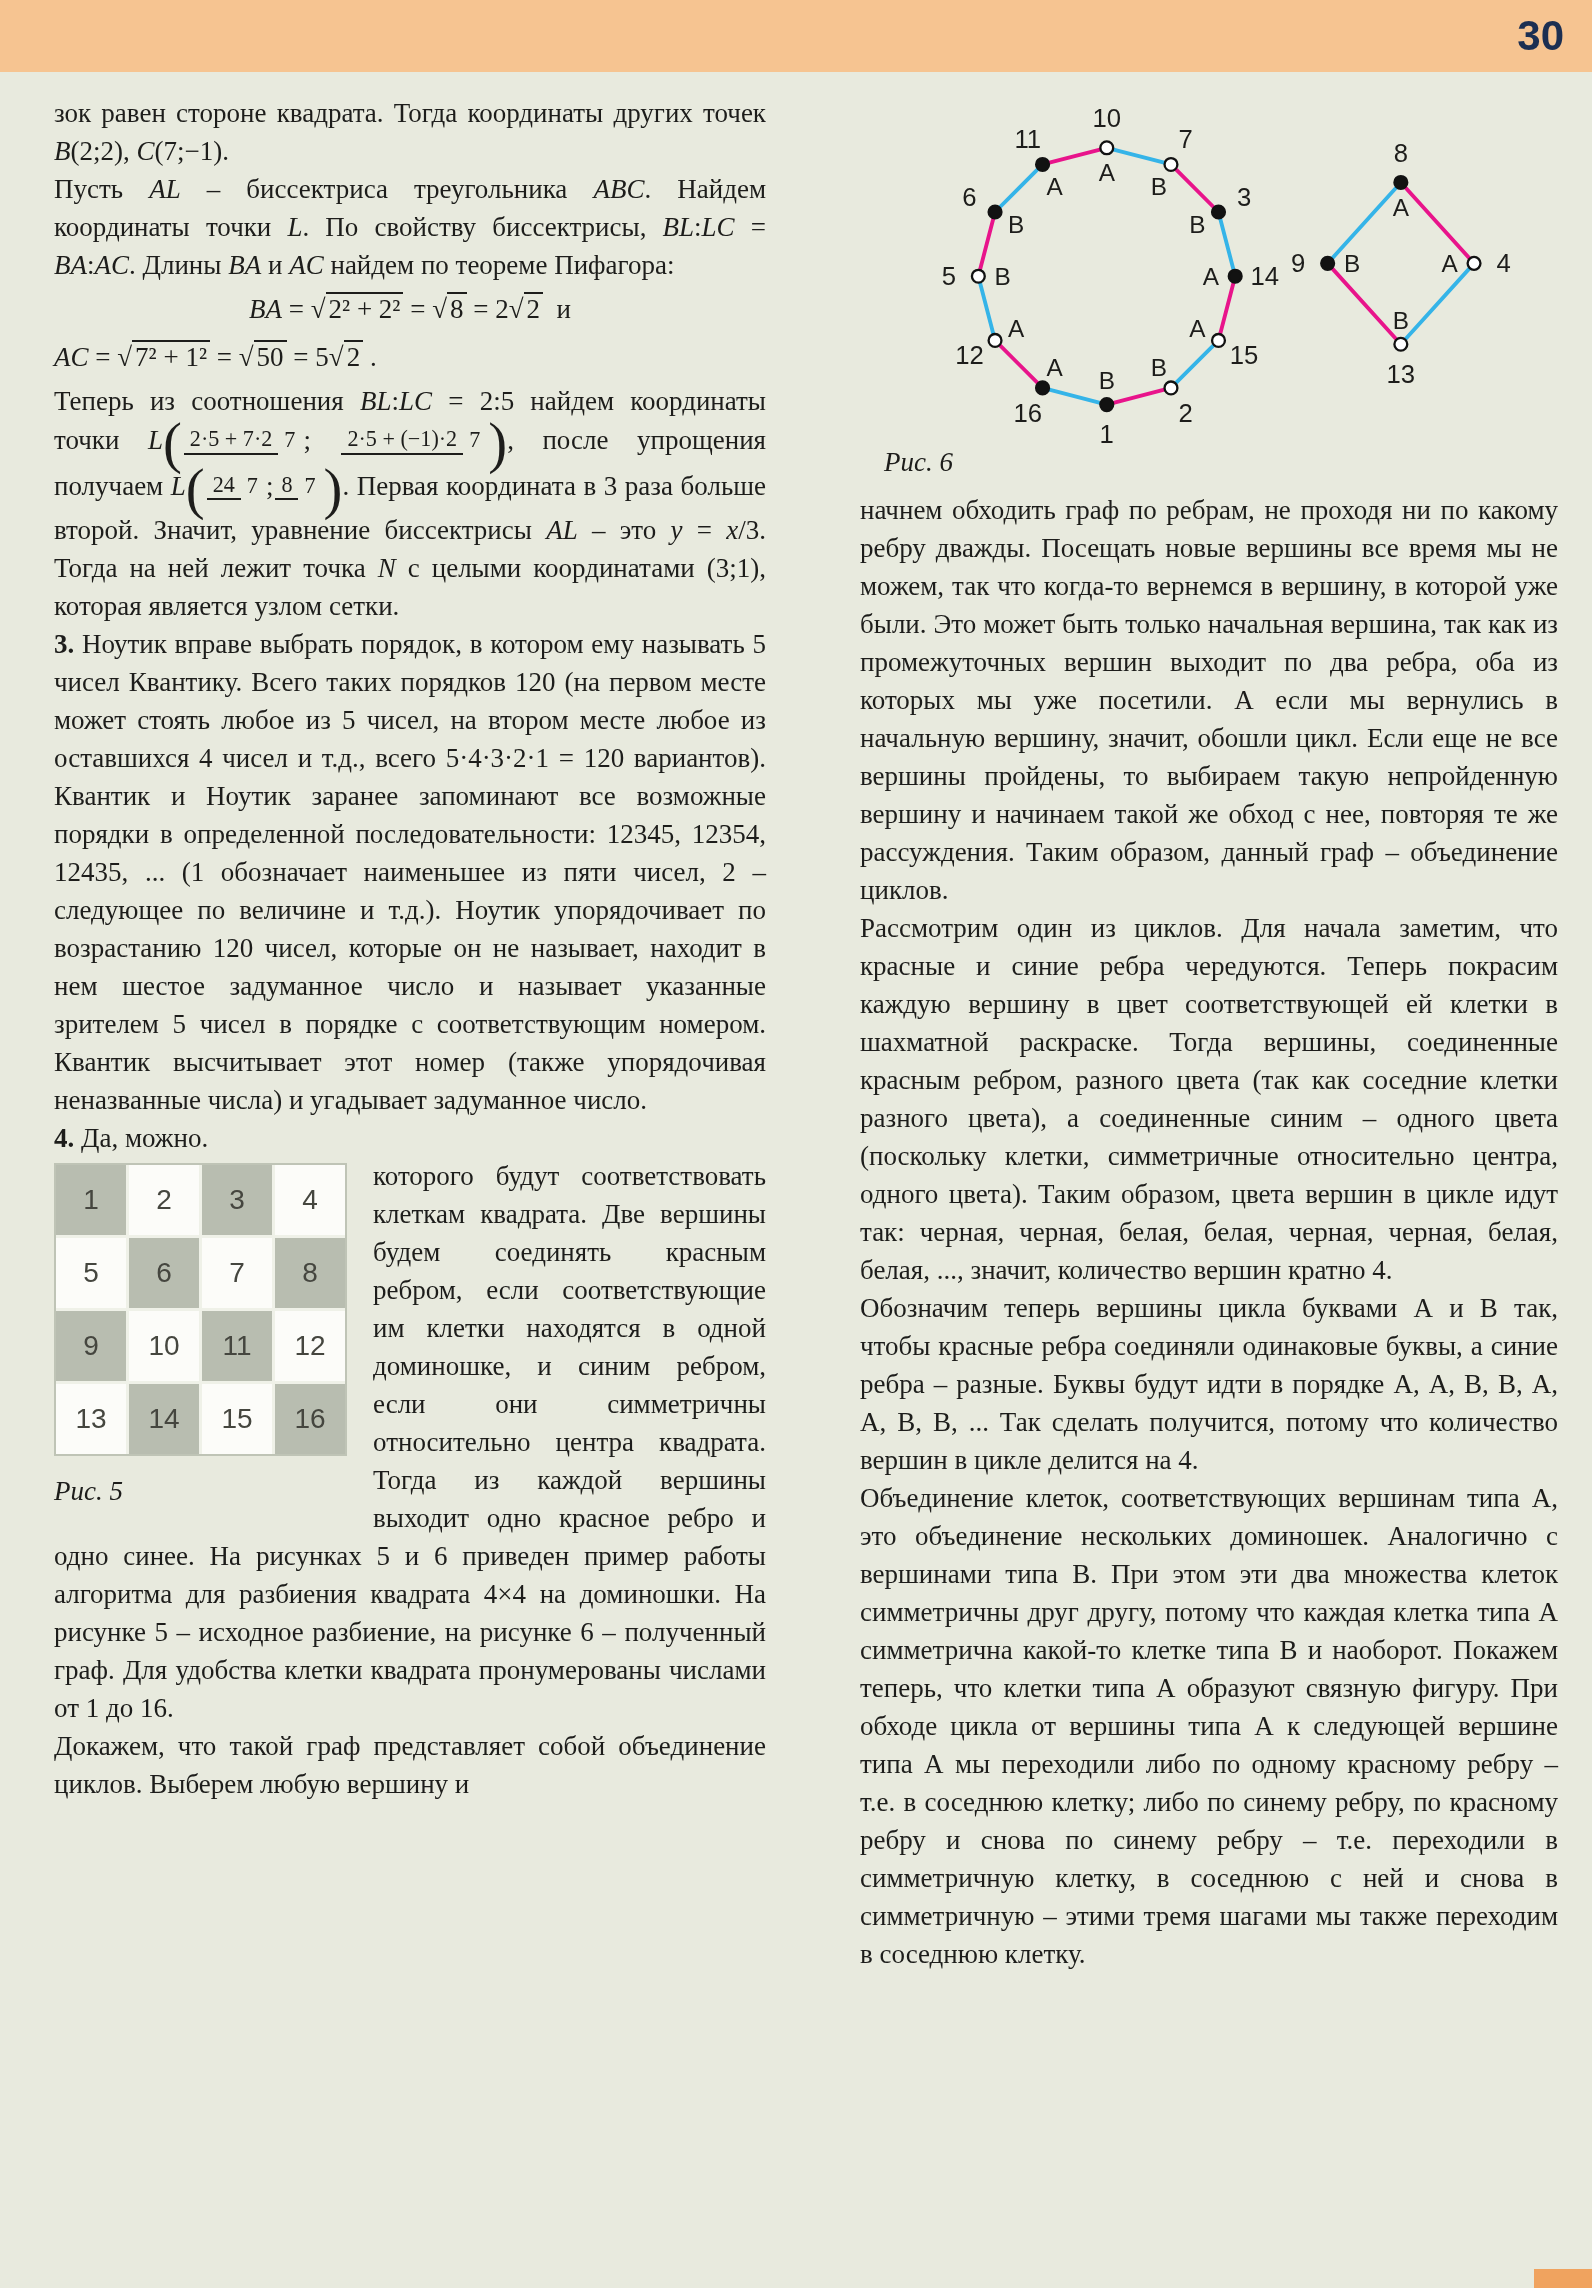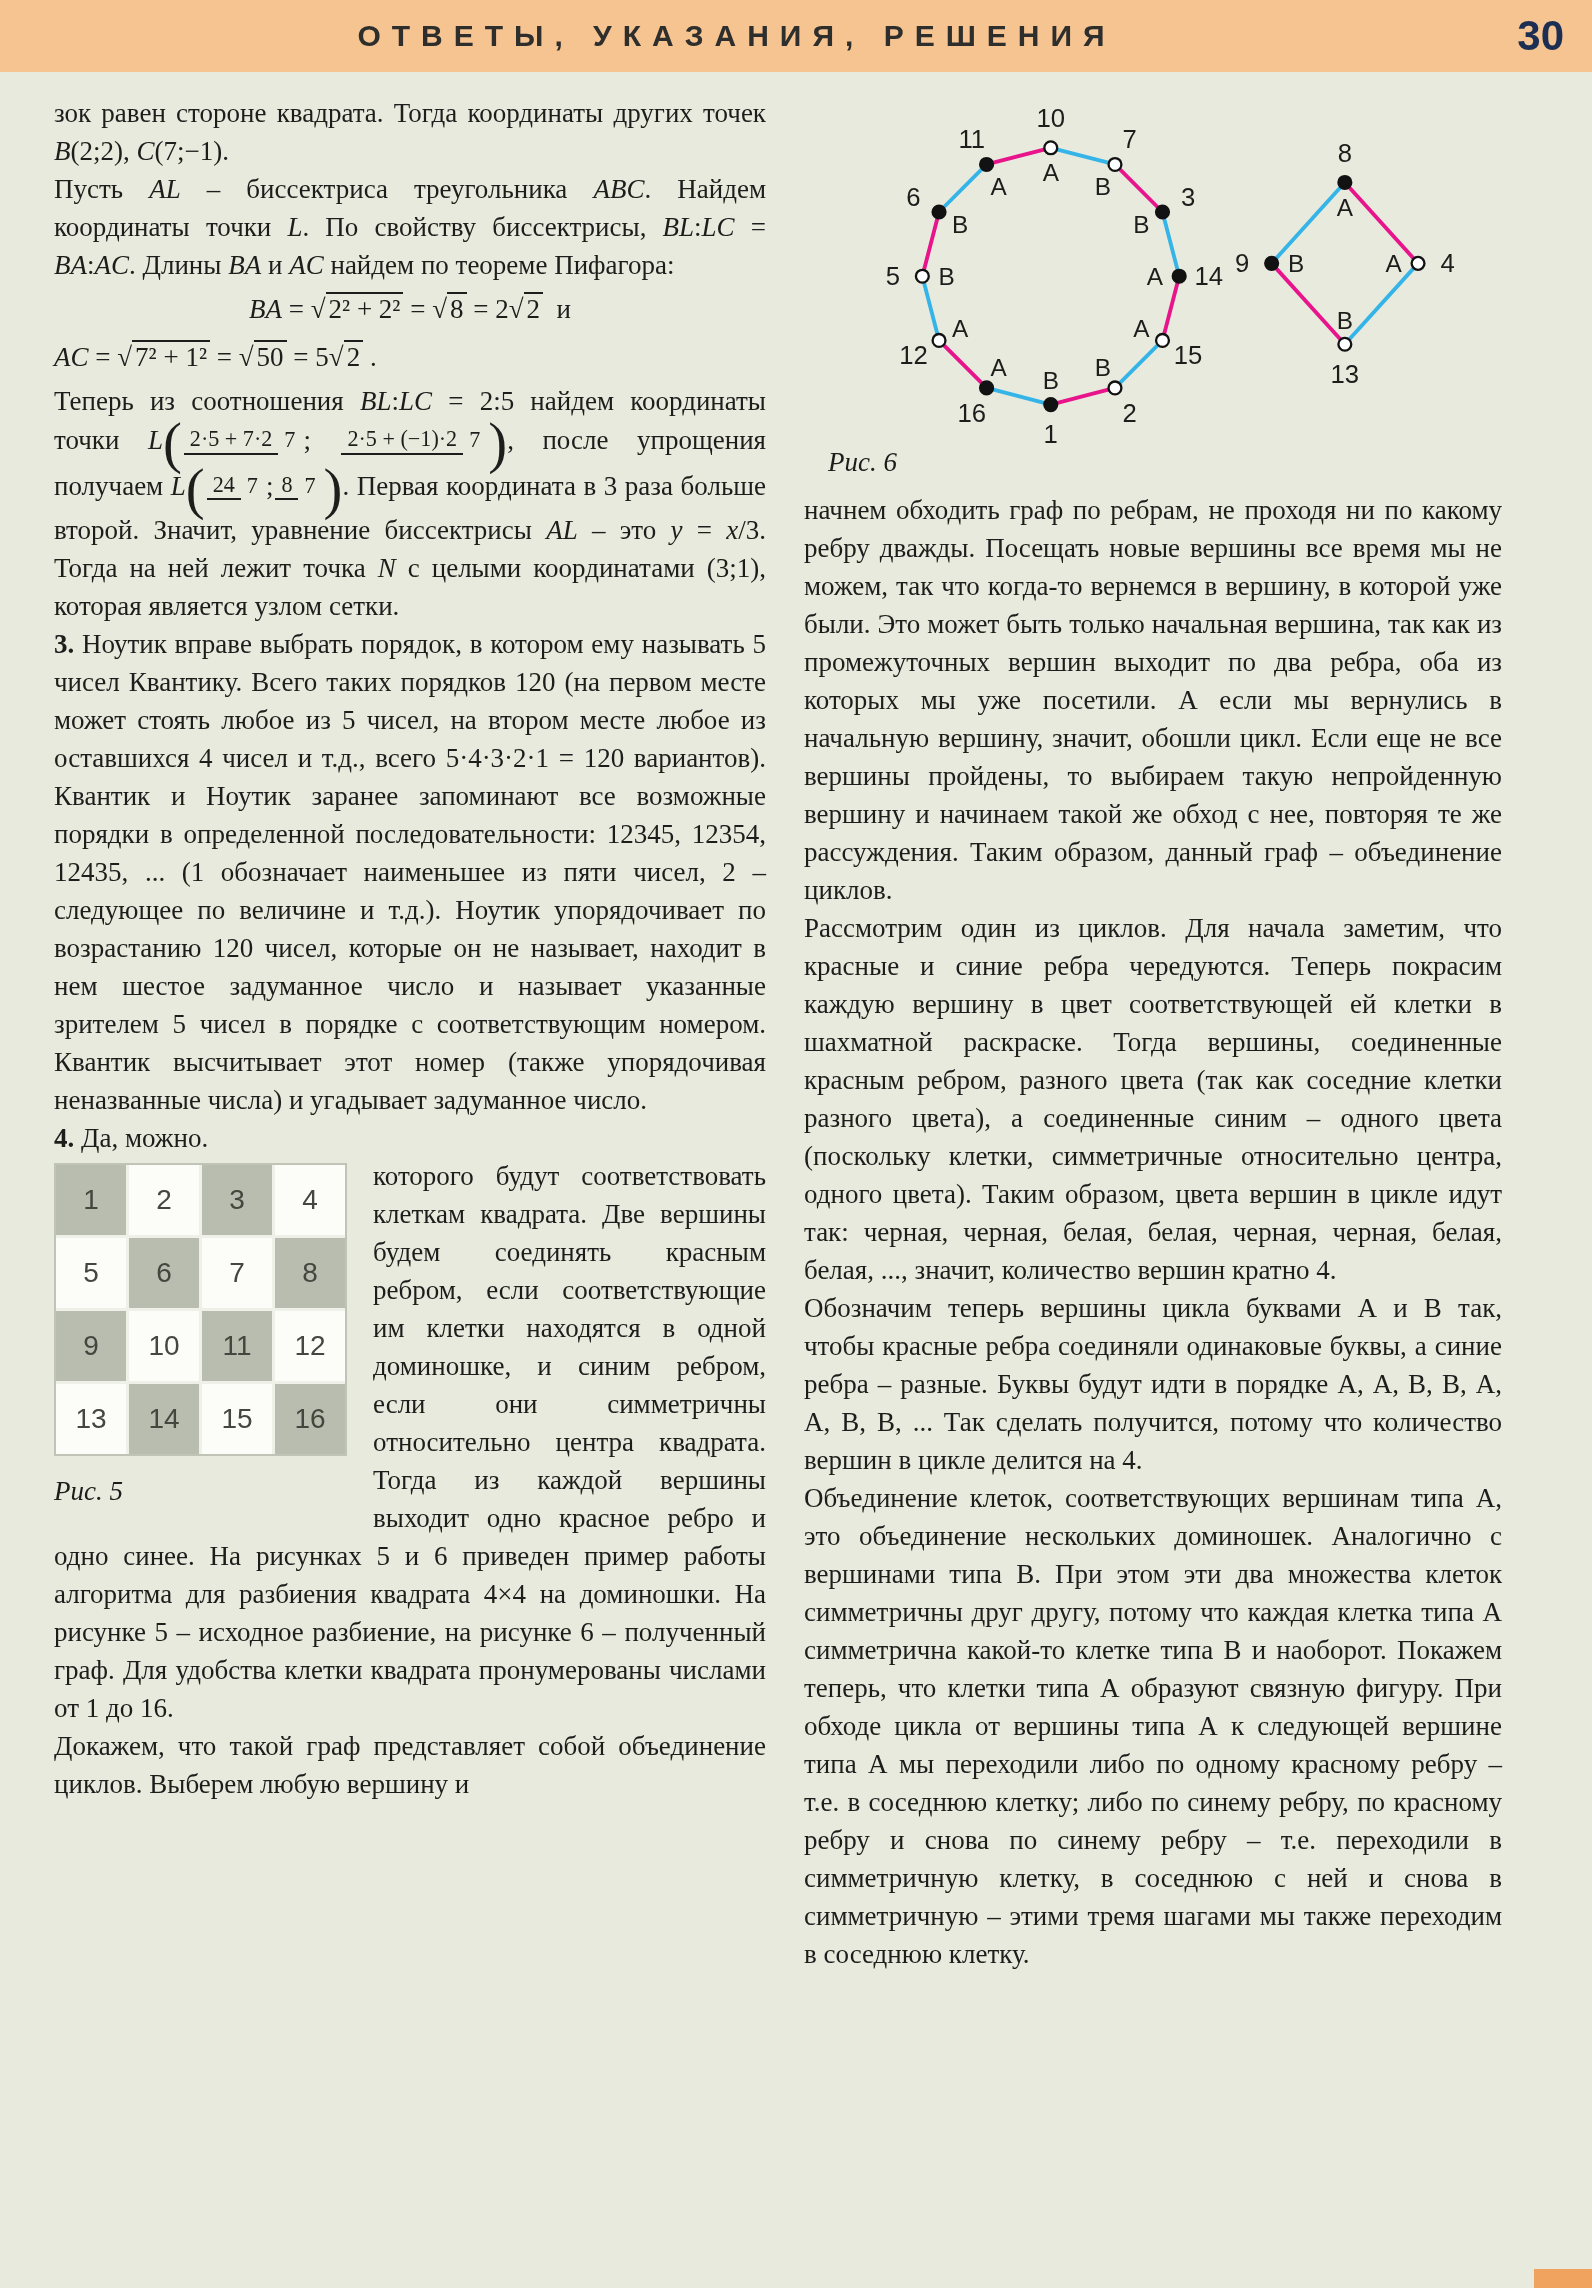--- a/index.html
+++ b/index.html
@@ -12,21 +12,21 @@
   .band{position:absolute;top:0;left:0;width:100%;height:72px;background:#f6c491}
   .band .title{
     position:absolute;left:0;right:119px;top:50%;transform:translateY(-50%);
     text-align:center;font-family:"Liberation Sans",sans-serif;font-weight:bold;
     font-size:30px;letter-spacing:11px;color:#2e2e2c;white-space:nowrap
   }
   .band .pnum{
     position:absolute;right:28px;top:50%;transform:translateY(-50%);
     font-family:"Liberation Sans",sans-serif;font-weight:bold;font-size:42px;color:#1c2f52
   }
-  .content{position:absolute;top:94px;left:54px;width:1504px;display:flex;gap:38px}
+  .content{position:absolute;top:94px;left:54px;width:1504px;display:flex;gap:94px}
   .col{font-size:27px;line-height:38px;text-align:justify;hyphens:auto}
   .col-left{width:712px}
   .col-right{width:698px}
   .col p{margin:0;padding:0}
   
   .fline{line-height:46px;margin:2px 0;text-align:center}
   .fline.right{text-align:left;padding-right:30px}
   .sqrt{white-space:nowrap}
   .sqrt::before{content:"\221A"}
   .rad{border-top:2px solid #1d1d1b;padding:0 3px}
@@ -54,21 +54,20 @@
   .fig6{margin:-4px 0 12px 0}
   .fig6 svg{display:block;margin:0 auto}
   .fig6 .figcap{margin-left:24px;margin-top:-2px}
   svg text{font-family:"Liberation Sans",sans-serif;fill:#1d1d1b}
   .corner{position:absolute;right:0;bottom:0;width:58px;height:20px;background:#f0a35f}
 </style>
 </head>
 <body>
 
 <div class="band">
-  <div class="title">ОТВЕТЫ, УКАЗАНИЯ, РЕШЕНИЯ</div>
   <div class="pnum">30</div>
 </div>
 
 <div class="content">
 
   <div class="col col-left">
     <p>зок равен стороне квадрата. Тогда координаты других точек <i>B</i>(2;2), <i>C</i>(7;−1).</p>
     <p>Пусть <i>AL</i> – биссектриса треугольника <i>ABC</i>. Найдем координаты точки <i>L</i>. По свойству биссектрисы, <i>BL</i>:<i>LC</i> = <i>BA</i>:<i>AC</i>. Длины <i>BA</i> и <i>AC</i> найдем по теореме Пифагора:</p>
     <div class="fline"><span><i>BA</i> = </span><span class="sqrt"><span class="rad">2² + 2²</span></span><span> = </span><span class="sqrt"><span class="rad">8</span></span><span> = 2</span><span class="sqrt"><span class="rad">2</span></span><span>&nbsp; и</span></div>
     <div class="fline right"><span><i>AC</i> = </span><span class="sqrt"><span class="rad">7² + 1²</span></span><span> = </span><span class="sqrt"><span class="rad">50</span></span><span> = 5</span><span class="sqrt"><span class="rad">2</span></span><span>&nbsp;.</span></div>

